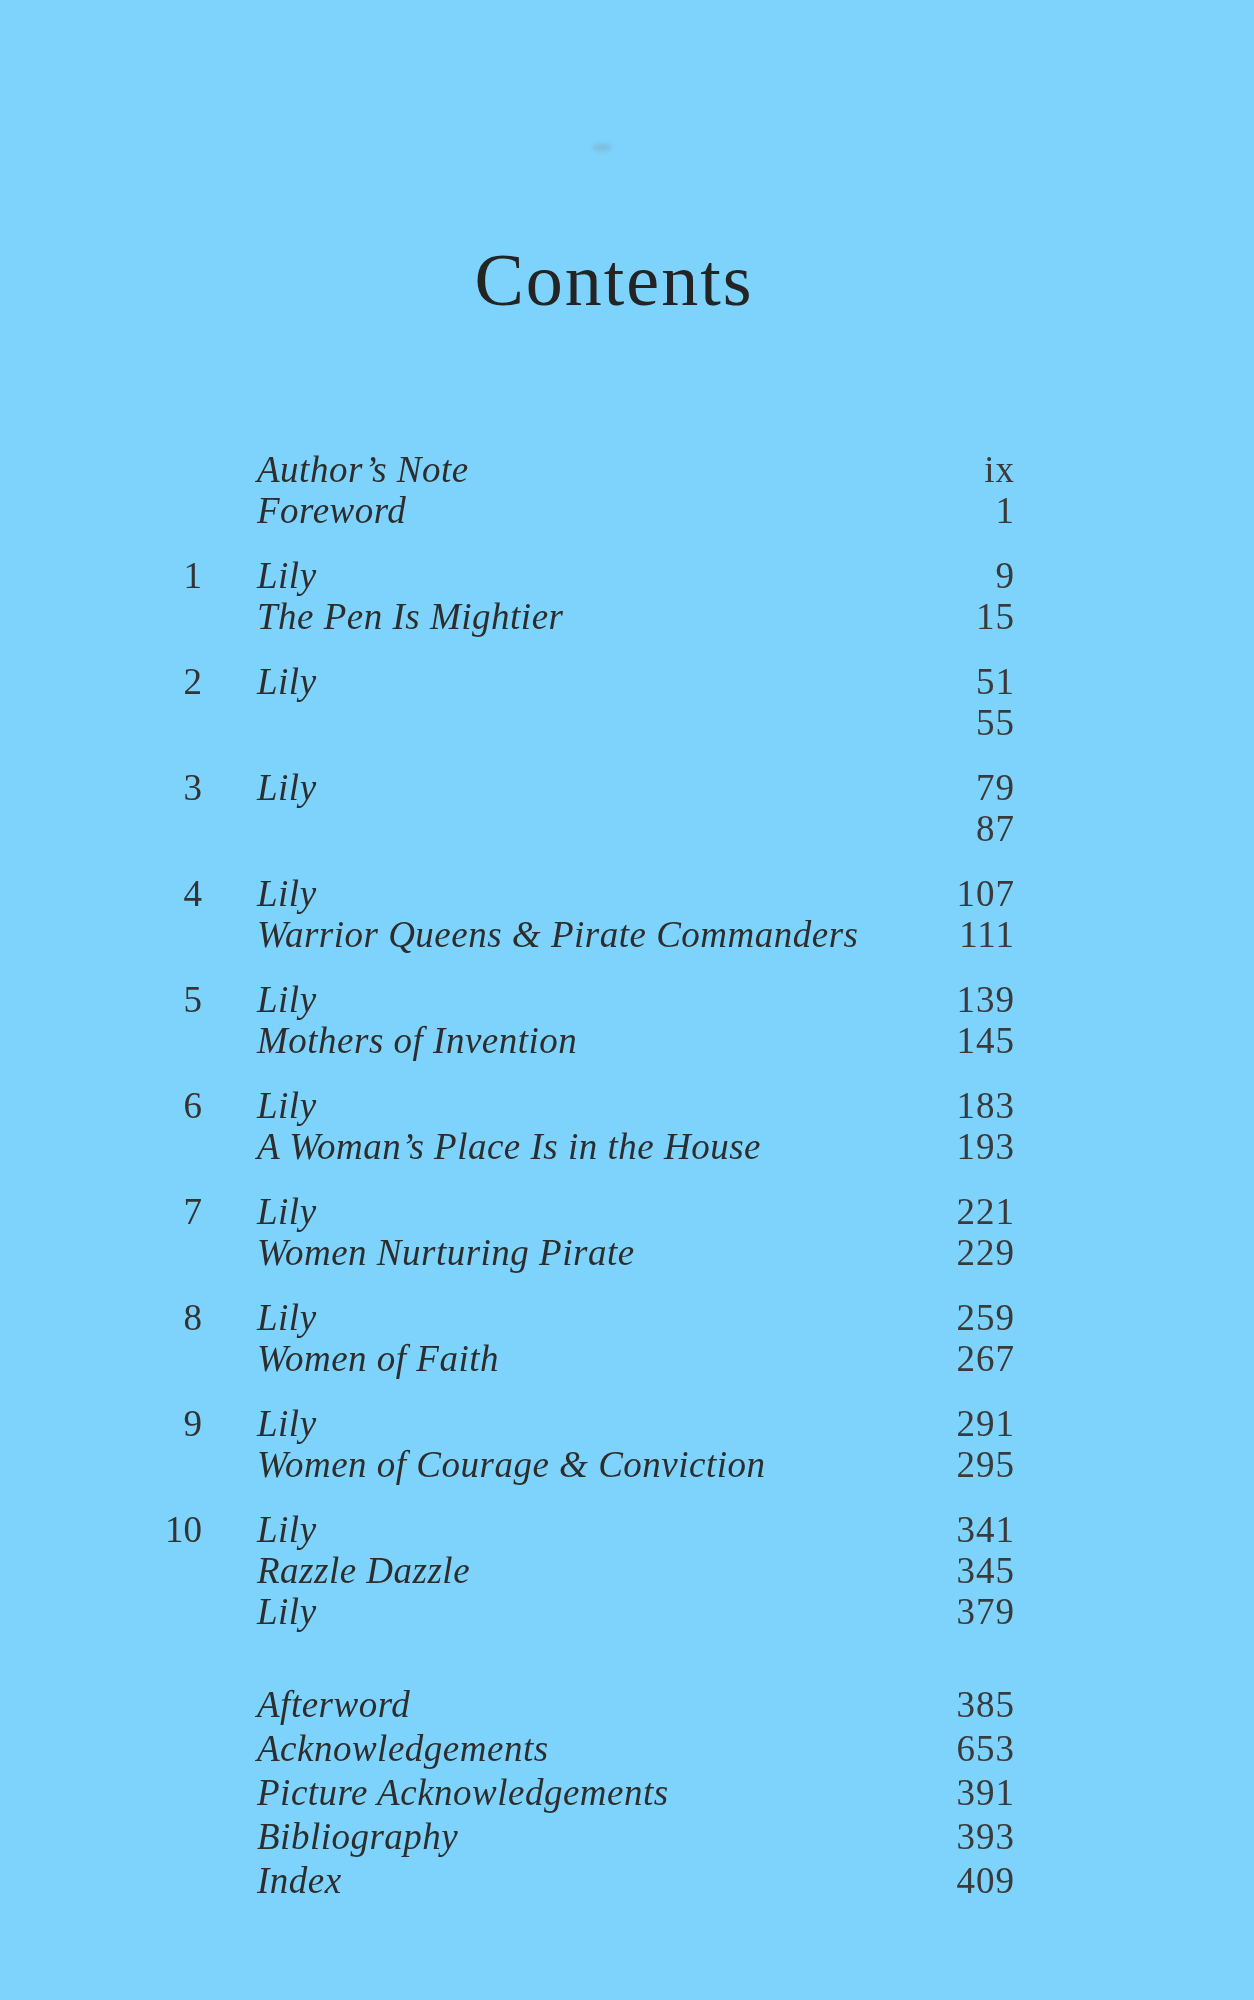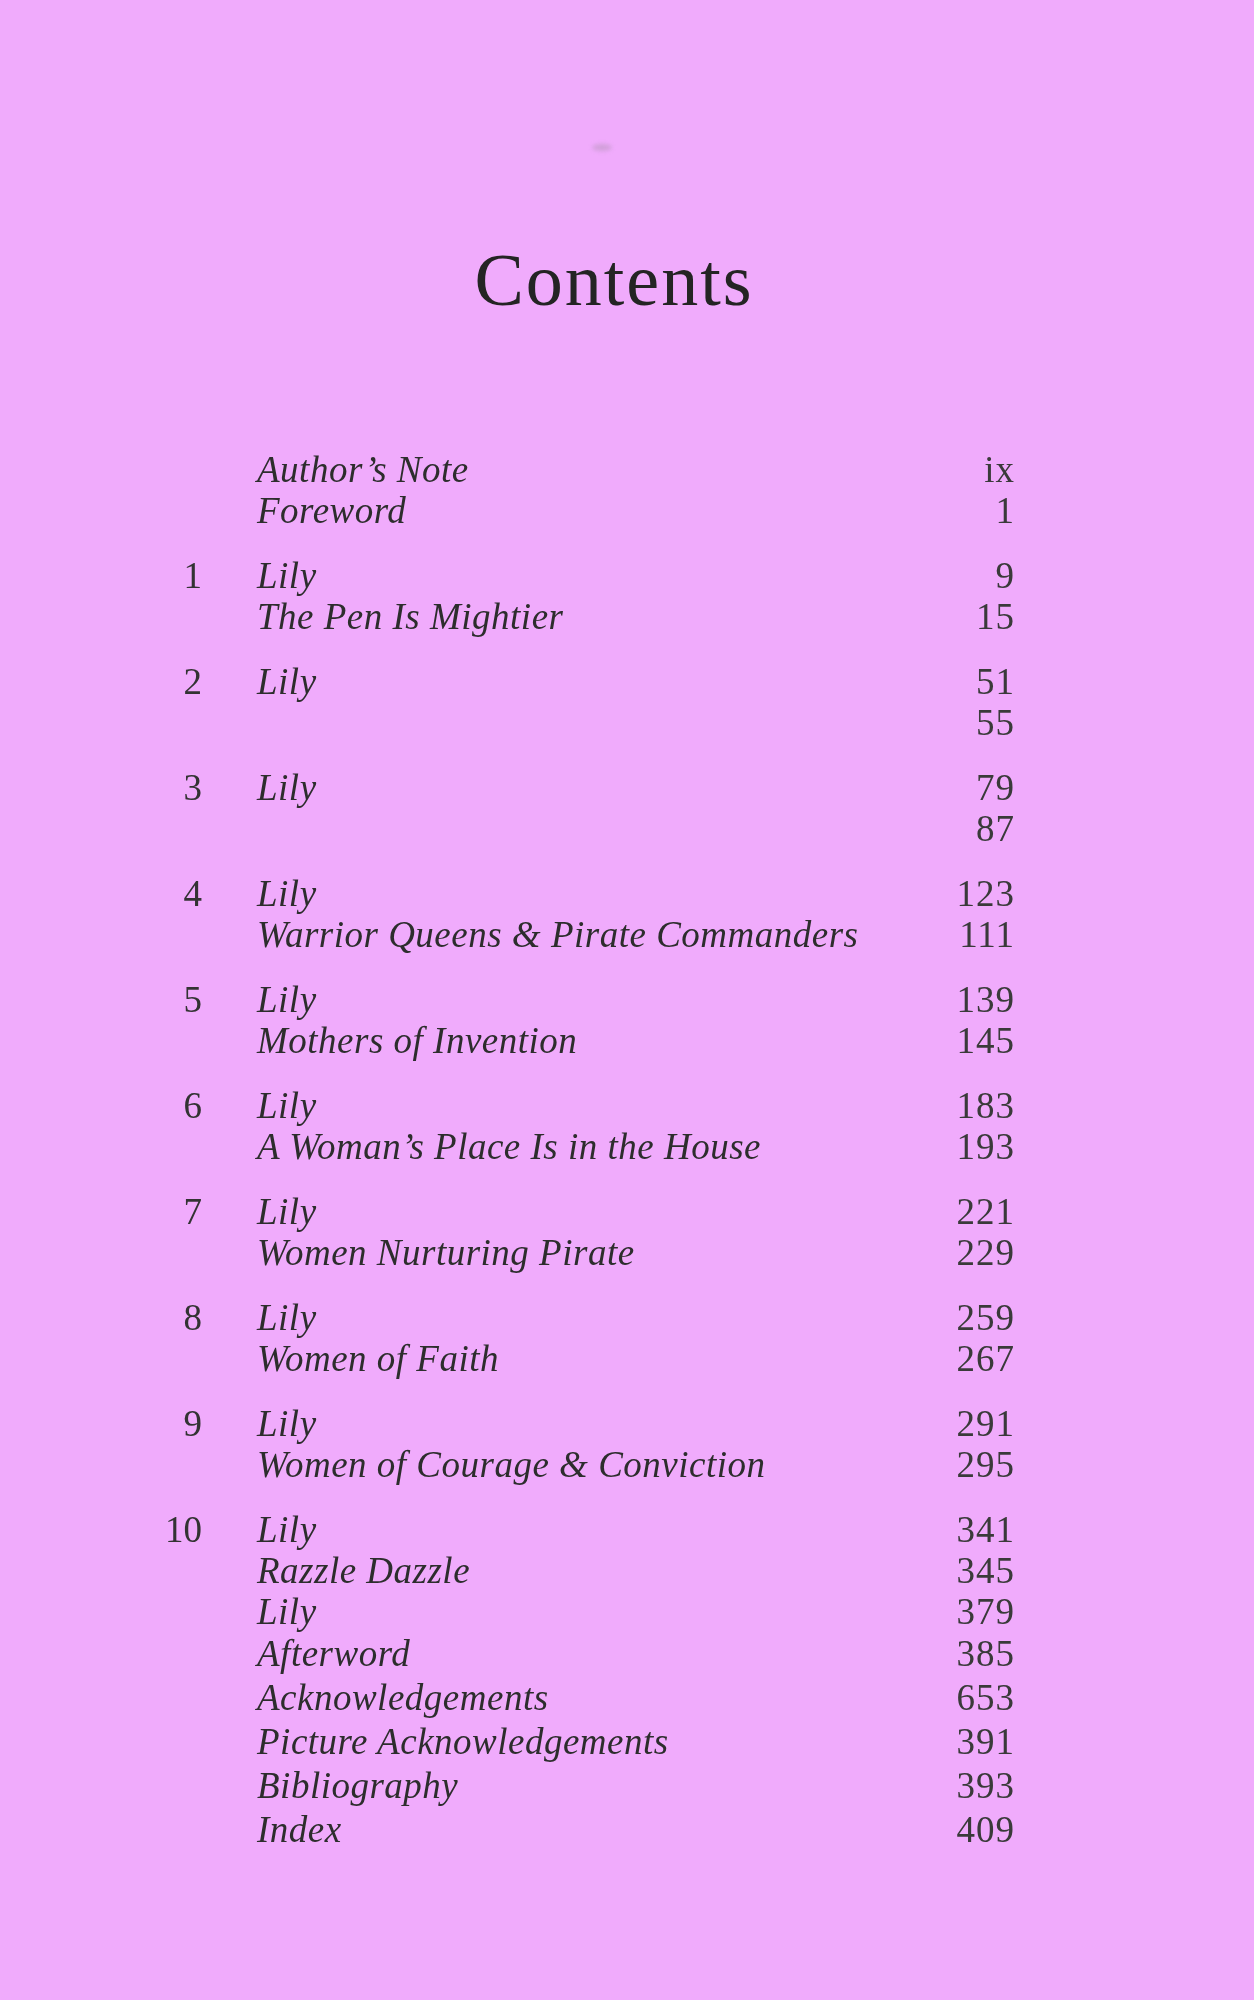--- a/index.html
+++ b/index.html
@@ -4,21 +4,21 @@
 <style>
   html, body {
     margin: 0;
     padding: 0;
     background: #ffffff;
   }
   .page {
     position: relative;
     width: 1254px;
     height: 2000px;
-    background: #f0abfc;
+    background: #7dd3fc;
     overflow: hidden;
     font-family: "Liberation Serif", "DejaVu Serif", serif;
     color: #2d2d2d;
   }
   .smudge {
     position: absolute;
     left: 592px;
     top: 144px;
     width: 20px;
     height: 7px;
@@ -64,21 +64,21 @@
   }
   .pg {
     margin-left: auto;
     color: #3a3a3a;
     letter-spacing: 1px;
   }
   .it {
     font-style: italic;
   }
   .group { margin-top: 24px; }
-  .back  { }
+  .back  { margin-top: 51px; }
   .back .row { height: 44px; line-height: 44px; }
 </style>
 </head>
 <body>
 
 <div class="page">
   <div class="smudge"></div>
   <h1 class="title">Contents</h1>
   <div class="toc" id="toc">
       <div class="sect">
@@ -124,21 +124,21 @@
         </div>
         <div class="row">
           <span class="num"></span>
           <span class="pg">87</span>
         </div>
       </div>
       <div class="group">
         <div class="row">
           <span class="num">4</span>
           <span class="ttl it">Lily</span>
-          <span class="pg">123</span>
+          <span class="pg">107</span>
         </div>
         <div class="row">
           <span class="num"></span>
           <span class="ttl">Warrior Queens &amp; Pirate Commanders</span>
           <span class="pg">111</span>
         </div>
       </div>
       <div class="group">
         <div class="row">
           <span class="num">5</span>

